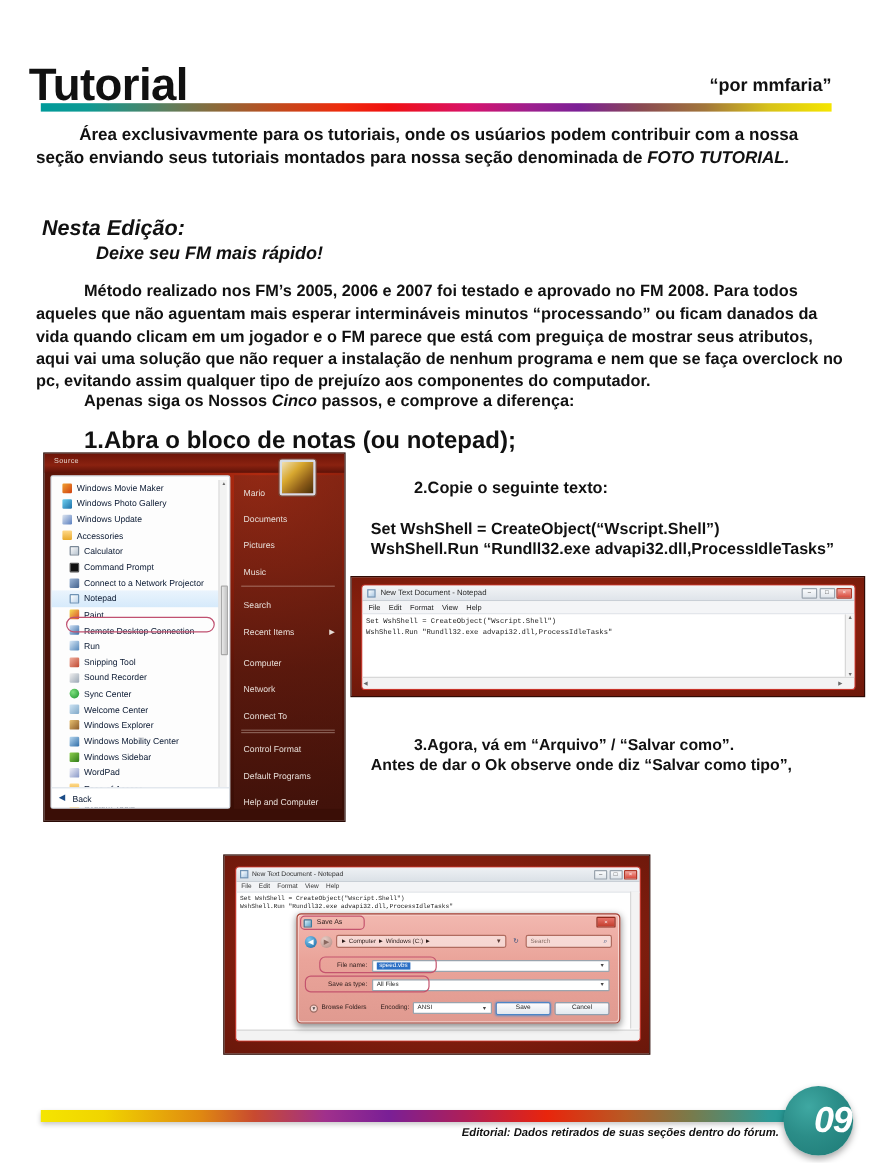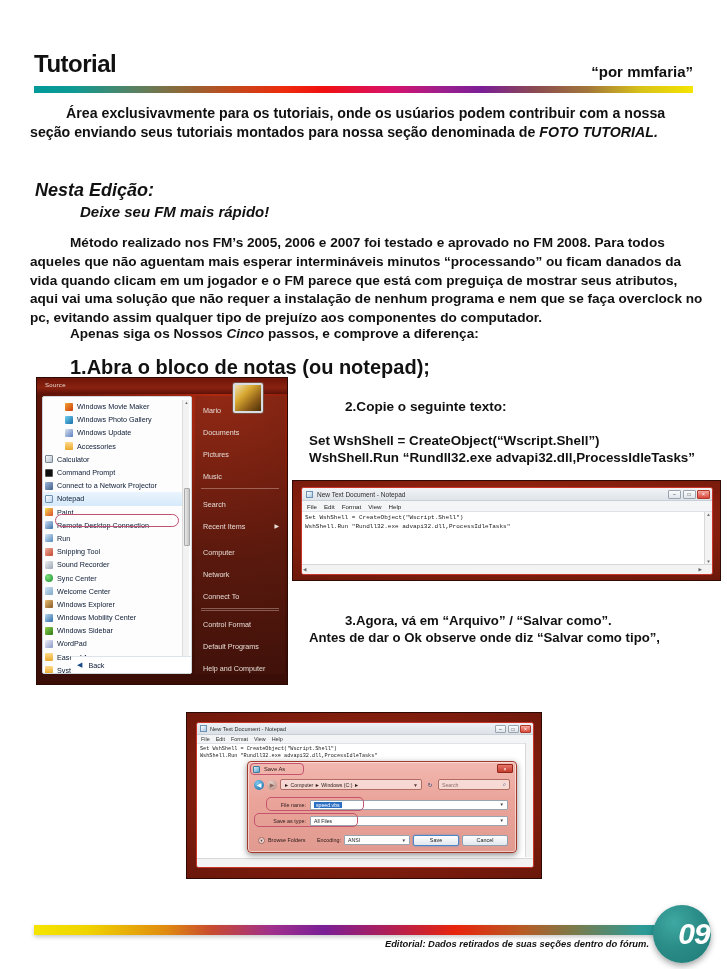--- a/index.html
+++ b/index.html
@@ -9,22 +9,22 @@
     background: #ffffff;
     font-family: "Liberation Sans", sans-serif;
     color: #1a1a1a;
     overflow: hidden;
     position: relative;
   }
 
   
   .header { position:absolute; left:0; top:0; width:727px; height:100px; }
   .page-title {
-    position:absolute; left:34px; top:52px;
-    font-size: 24px; font-weight: 700; letter-spacing:-0.5px;
+    position:absolute; left:24px; top:52px;
+    font-size: 38px; font-weight: 700; letter-spacing:-0.5px;
     color:#111; line-height:1;
   }
   .byline {
     position:absolute; right:34px; top:63px;
     font-size: 15px; font-weight:700; color:#111;
   }
   .header-rule {
     position:absolute; left:34px; top:86px; width:659px; height:7px;
     background: linear-gradient(to right,
       #009a9a 0%, #0e9a93 6%, #5d7f5e 16%, #8a6a3a 22%,
@@ -102,24 +102,24 @@
   }
   .sm-panel {
     position:absolute; left:5px; top:18px; width:150px; height:278px;
     background:#fdfdfd; border:1px solid #cfd6de;
     border-radius:2px;
     overflow:hidden;
   }
   .sm-list { position:absolute; left:0; top:3px; width:141px; }
   .sm-item {
     display:flex; align-items:center; gap:4px;
-    height:13.2px; padding-left:22px;
+    height:13.2px; padding-left:9px;
     font-size:7.2px; color:#0b1a33; white-space:nowrap;
   }
-  .sm-item.nest { padding-left:2px; }
+  .sm-item.nest { padding-left:15px; }
   .sm-item.sel {
     background: linear-gradient(to bottom,#eaf4fd,#d6eafb);
   }
   .sm-ico { width:8px; height:8px; flex:0 0 8px; border-radius:1px; }
   .ico-mm   { background:linear-gradient(135deg,#f0a030,#d04010); }
   .ico-pg   { background:linear-gradient(135deg,#6fd0f0,#1b6fa8); }
   .ico-wu   { background:linear-gradient(135deg,#dde5f0,#5a7fc0); }
   .ico-fold { background:linear-gradient(to bottom,#ffd98a,#e8a92b); }
   .ico-calc { background:linear-gradient(135deg,#fafafa,#b8c4d0); border:0.5px solid #7a8896; }
   .ico-cmd  { background:#101010; border:0.5px solid #555; }
@@ -147,21 +147,21 @@
   .sm-scroll .thumb {
     position:absolute; left:0.5px; top:88px; width:6px; height:58px;
     background:linear-gradient(to right,#e8e8e8,#c4c4c4);
     border:0.5px solid #a8a8a8; border-radius:1px;
   }
   .sm-scroll .arr { position:absolute; left:1px; width:5px; height:5px; color:#666; font-size:4px; text-align:center; }
   .sm-back {
     position:absolute; left:0; bottom:0; width:100%; height:17px;
     border-top:1px solid #dde3ea; background:#fff;
     display:flex; align-items:center; gap:6px; padding-left:6px;
-    font-size:7.2px; color:#0b1a33;margin-left:28px;
+    font-size:7.2px; color:#0b1a33;
   }
   .sm-back .bk-arrow { font-size:7px; color:#1b4b86; }
 
   .sm-right {
     position:absolute; left:158px; top:18px; width:90px; height:278px;
     background: linear-gradient(to bottom, rgba(120,40,24,0.55), rgba(70,20,12,0.62));
   }
   .sm-avatar {
     position:absolute; left:196px; top:5px; width:30px; height:30px;
     background: linear-gradient(135deg,#f0e0b0 0%, #d8a830 35%, #8c5c18 70%, #4a3008 100%);

